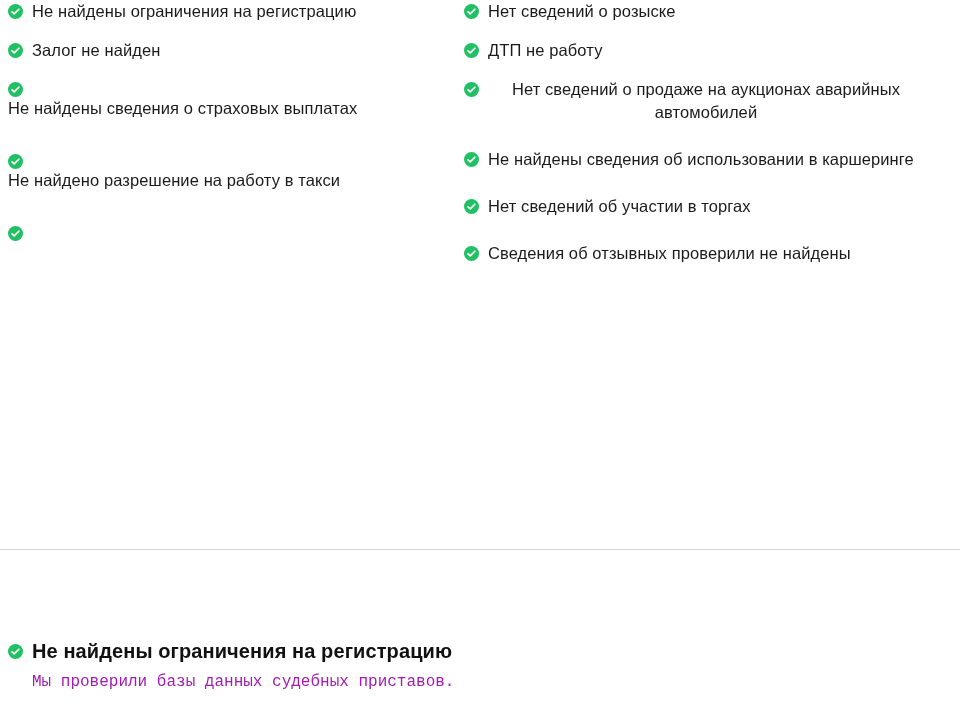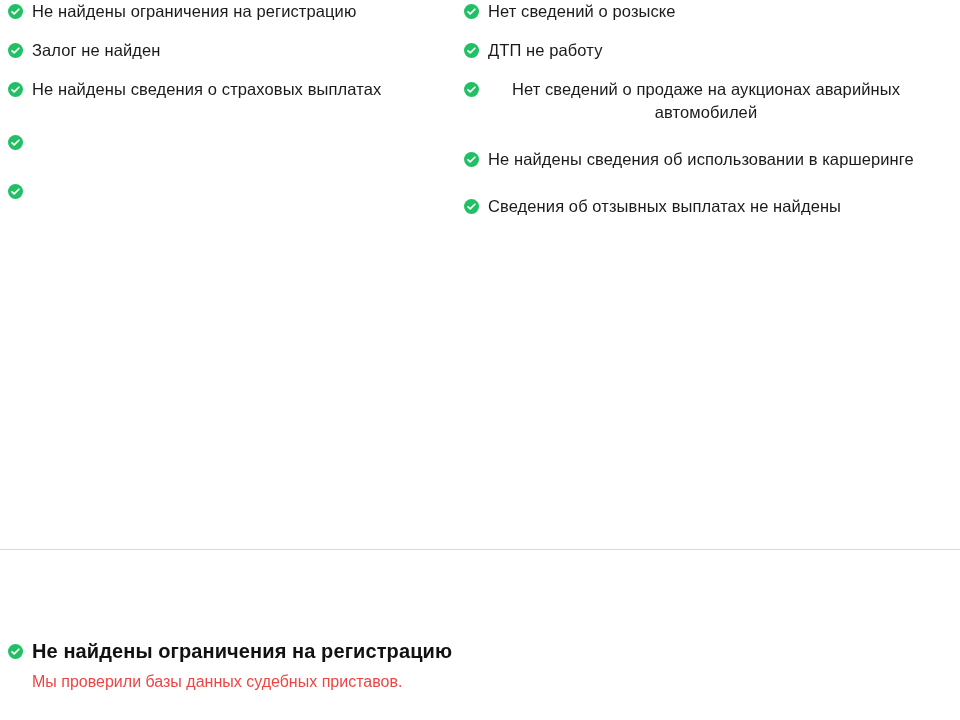--- a/index.html
+++ b/index.html
@@ -53,21 +53,21 @@
     flex: 0 0 auto;
     width: 15px;
     height: 15px;
     margin-top: 4px;
     margin-right: 9px;
     display: block;
   }
   .tick svg { display: block; }
 
   
-  .gap-lg { margin-bottom: 30px; }
+  .gap-lg { margin-bottom: 30px; flex-direction: column; }
   .gap-md { margin-bottom: 24px; text-align: center; }
 
   
   .divider {
     position: absolute;
     left: 0;
     top: 549px;
     width: 960px;
     height: 1px;
     background: #d8d8d8;
@@ -89,22 +89,23 @@
     font-size: 20px;
     font-weight: bold;
     color: #111111;
     line-height: 26px;
     letter-spacing: 0.1px;
   }
   .detail-sub {
     margin-top: 7px;
     margin-left: 24px;
     font-size: 16px;
-    color: #ef4444;
+    color: #a21caf;
     line-height: 22px;
+    font-family: Liberation Mono, monospace;
   }
 </style>
 </head>
 <body>
 
 <div class="page">
 
   <div class="checks">
 
     <div class="col col-left">
@@ -139,20 +140,21 @@
         <span class="label">Не найдены сведения о страховых выплатах</span>
       </div>
 
       <div class="check-item gap-lg">
         <span class="tick">
           <svg width="15" height="15" viewBox="0 0 16 16">
               <circle cx="8" cy="8" r="8" fill="#22C064"></circle>
               <path d="M4.3 8.3l2.3 2.3 5-5" stroke="#ffffff" stroke-width="1.8" fill="none" stroke-linecap="round" stroke-linejoin="round"></path>
             </svg>
         </span>
+        <span class="label">Не найдено разрешение на работу в такси</span>
       </div>
 
       <div class="check-item gap-md">
         <span class="tick">
           <svg width="15" height="15" viewBox="0 0 16 16">
               <circle cx="8" cy="8" r="8" fill="#22C064"></circle>
               <path d="M4.3 8.3l2.3 2.3 5-5" stroke="#ffffff" stroke-width="1.8" fill="none" stroke-linecap="round" stroke-linejoin="round"></path>
             </svg>
         </span>
       </div>
@@ -195,29 +197,38 @@
       <div class="check-item gap-md">
         <span class="tick">
           <svg width="15" height="15" viewBox="0 0 16 16">
               <circle cx="8" cy="8" r="8" fill="#22C064"></circle>
               <path d="M4.3 8.3l2.3 2.3 5-5" stroke="#ffffff" stroke-width="1.8" fill="none" stroke-linecap="round" stroke-linejoin="round"></path>
             </svg>
         </span>
         <span class="label">Не найдены сведения об использовании в каршеринге</span>
       </div>
 
-
-      <div class="check-item">
-        <span class="tick">
-          <svg width="15" height="15" viewBox="0 0 16 16">
-              <circle cx="8" cy="8" r="8" fill="#22C064"></circle>
-              <path d="M4.3 8.3l2.3 2.3 5-5" stroke="#ffffff" stroke-width="1.8" fill="none" stroke-linecap="round" stroke-linejoin="round"></path>
-            </svg>
-        </span>
-        <span class="label">Сведения об отзывных выплатах не найдены</span>
+      <div class="check-item gap-md">
+        <span class="tick">
+          <svg width="15" height="15" viewBox="0 0 16 16">
+              <circle cx="8" cy="8" r="8" fill="#22C064"></circle>
+              <path d="M4.3 8.3l2.3 2.3 5-5" stroke="#ffffff" stroke-width="1.8" fill="none" stroke-linecap="round" stroke-linejoin="round"></path>
+            </svg>
+        </span>
+        <span class="label">Нет сведений об участии в торгах</span>
+      </div>
+
+      <div class="check-item">
+        <span class="tick">
+          <svg width="15" height="15" viewBox="0 0 16 16">
+              <circle cx="8" cy="8" r="8" fill="#22C064"></circle>
+              <path d="M4.3 8.3l2.3 2.3 5-5" stroke="#ffffff" stroke-width="1.8" fill="none" stroke-linecap="round" stroke-linejoin="round"></path>
+            </svg>
+        </span>
+        <span class="label">Сведения об отзывных проверили не найдены</span>
       </div>
 
     </div>
 
   </div>
 
   <div class="divider"></div>
 
   <div class="detail">
     <div class="detail-head">

